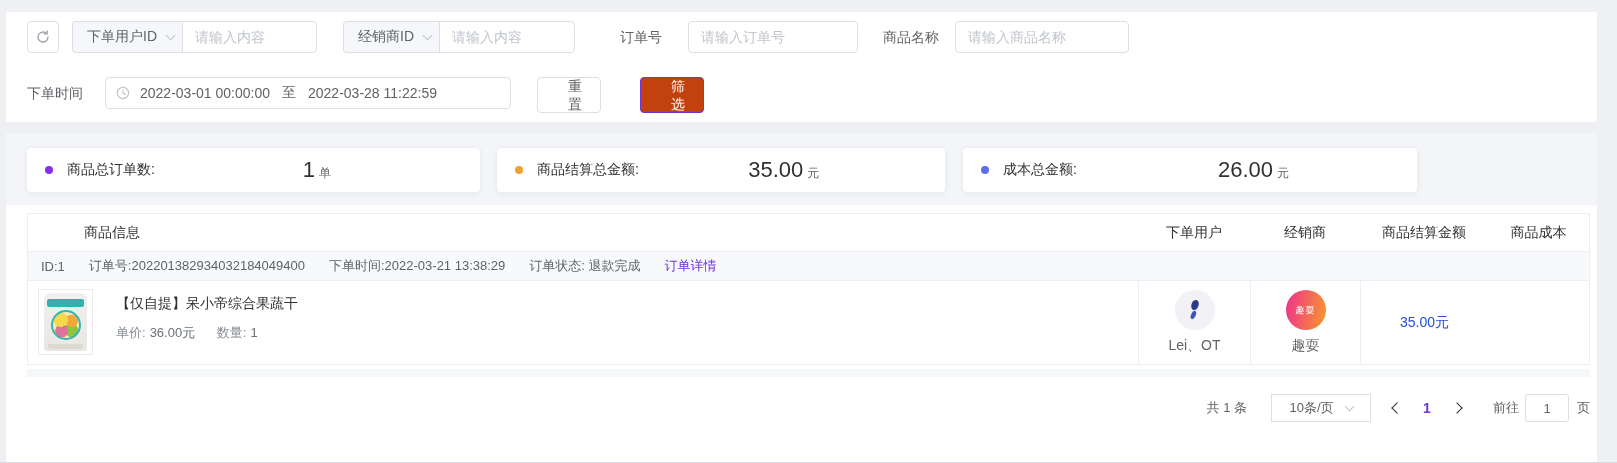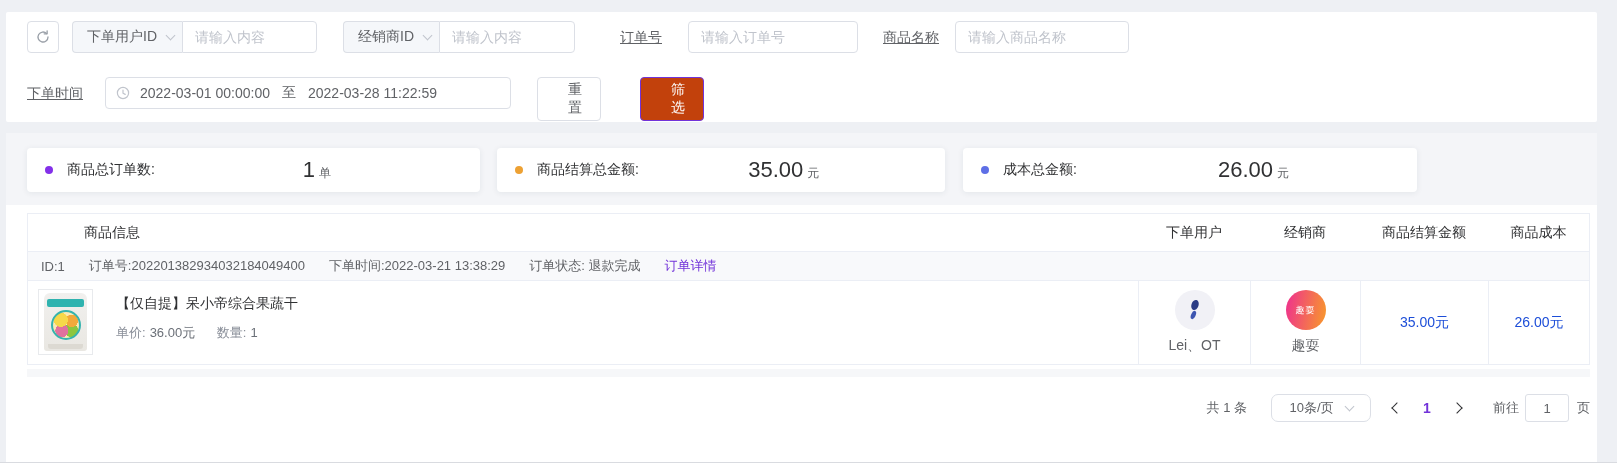--- a/index.html
+++ b/index.html
@@ -18,24 +18,24 @@
   
   .filter-panel { position:absolute; left:6px; top:12px; width:1591px; height:110px; background:#fff; border-radius:2px; }
   .icon-btn { position:absolute; left:21px; top:9px; width:32px; height:32px; border:1px solid #dcdfe6; border-radius:4px; background:#fff; display:flex; align-items:center; justify-content:center; cursor:pointer; }
   .combo { position:absolute; top:9px; height:32px; display:flex; }
   .combo-select { height:32px; background:#f5f7fa; border:1px solid #dcdfe6; border-radius:4px 0 0 4px; border-right:none; display:flex; align-items:center; padding:0 8px 0 14px; color:#606266; cursor:pointer; }
   .combo-select .chev { margin-left:10px; }
   .chev { width:7px; height:7px; border-right:1.4px solid #c0c4cc; border-bottom:1.4px solid #c0c4cc; transform:rotate(45deg); display:inline-block; margin-top:-3px; }
   .txt-input { height:32px; border:1px solid #dcdfe6; border-radius:4px; padding:0 12px; font-size:14px; color:#606266; outline:none; font-family:inherit; background:#fff; }
   .txt-input::placeholder { color:#c0c4cc; }
   .combo .txt-input { border-radius:0 4px 4px 0; }
-  .f-label { position:absolute; top:9px; height:32px; line-height:32px; color:#606266;text-decoration:underline; }
+  .f-label { position:absolute; top:9px; height:32px; line-height:32px; color:#606266; }
   .date-range { position:absolute; left:99px; top:65px; width:406px; height:32px; border:1px solid #dcdfe6; border-radius:4px; background:#fff; display:flex; align-items:center; padding:0 10px; color:#606266; cursor:pointer; }
   .date-range .sep { margin:0 12px; color:#606266; }
-  .btn { height:44px; border-radius:4px; border:1px solid #dcdfe6; background:#fff; color:#606266; font-size:14px; padding:0 30px; cursor:pointer; font-family:inherit; }
+  .btn { height:36px; border-radius:4px; border:1px solid #dcdfe6; background:#fff; color:#606266; font-size:14px; padding:0 30px; cursor:pointer; font-family:inherit; }
   .btn-plain { position:absolute; left:531px; top:65px; width:64px; }
   .btn-primary { position:absolute; left:634px; top:65px; width:64px; background:#7233d9; border-color:#7233d9; color:#fff; }
 
   
   .main-panel { position:absolute; left:6px; top:133px; width:1591px; height:330px; background:#fff; }
   .stats-bg { position:absolute; top:0; left:0; right:0; height:72px; background:#f4f5f8; }
   .card { position:absolute; top:15px; height:44px; background:#fff; border-radius:4px; box-shadow:0 1px 6px rgba(31,45,61,.08); display:flex; align-items:center; }
   .card-1 { left:21px; width:453px;text-align:right; }
   .card-2 { left:491px; width:448px; }
   .card-3 { left:957px; width:454px; }
@@ -83,21 +83,21 @@
   .avatar { width:40px; height:40px; border-radius:50%; margin-bottom:7px; display:flex; align-items:center; justify-content:center; overflow:hidden; }
   .avatar-buyer { background:#f1f1f6; }
   .avatar-dealer { background:linear-gradient(100deg,#ee2f90,#f89b29); color:#fff; font-size:9px; letter-spacing:1px; }
   .cell-name { color:#606266; font-size:14px; }
 
   .gray-strip { position:absolute; left:21px; top:236px; width:1563px; height:8px; background:#f6f7f9; }
 
   
   .pagination { position:absolute; right:7px; top:261px; height:28px; display:flex; align-items:center; font-size:13px; color:#606266; }
   .pg-total { margin-right:24px; }
-  .pg-size { width:100px; height:28px; border:1px solid #dcdfe6; border-radius:7px; display:flex; align-items:center; justify-content:center; gap:12px; cursor:pointer; background:#fff; }
+  .pg-size { width:100px; height:28px; border:1px solid #dcdfe6; border-radius:0; display:flex; align-items:center; justify-content:center; gap:12px; cursor:pointer; background:#fff; }
   .pg-arrow { width:24px; height:28px; display:flex; align-items:center; justify-content:center; cursor:pointer; }
   .pg-prev-glyph { width:8px; height:8px; border-top:1.5px solid #303133; border-left:1.5px solid #303133; transform:rotate(-45deg); }
   .pg-next-glyph { width:8px; height:8px; border-top:1.5px solid #303133; border-right:1.5px solid #303133; transform:rotate(45deg); }
   .pg-current { width:28px; text-align:center; color:#7233d9; font-weight:600; font-size:14px; cursor:pointer; margin:0 4px; }
   .pg-goto-label { margin:0 6px 0 24px; }
   .pg-goto-input { width:44px; height:28px; border:1px solid #dcdfe6; border-radius:3px; text-align:center; font-size:13px; color:#606266; outline:none; font-family:inherit; }
   .pg-unit { margin-left:8px; }
 </style>
 </head>
 <body>
@@ -225,23 +225,20 @@
           <div class="avatar avatar-dealer">
             <span>趣耍</span>
           </div>
           <div class="cell-name">趣耍</div>
         </div>
 
         <div class="p-cell col-settle">
           <span class="money">35.00元</span>
         </div>
 
-        <div class="p-cell col-cost">
-          <span class="money">26.00元</span>
-        </div>
       </div>
     </div>
 
     <div class="gray-strip"></div>
 
     <div class="pagination">
       <span class="pg-total">共 1 条</span>
       <div class="pg-size">
         <span>10条/页</span>
         <i class="chev"></i>

